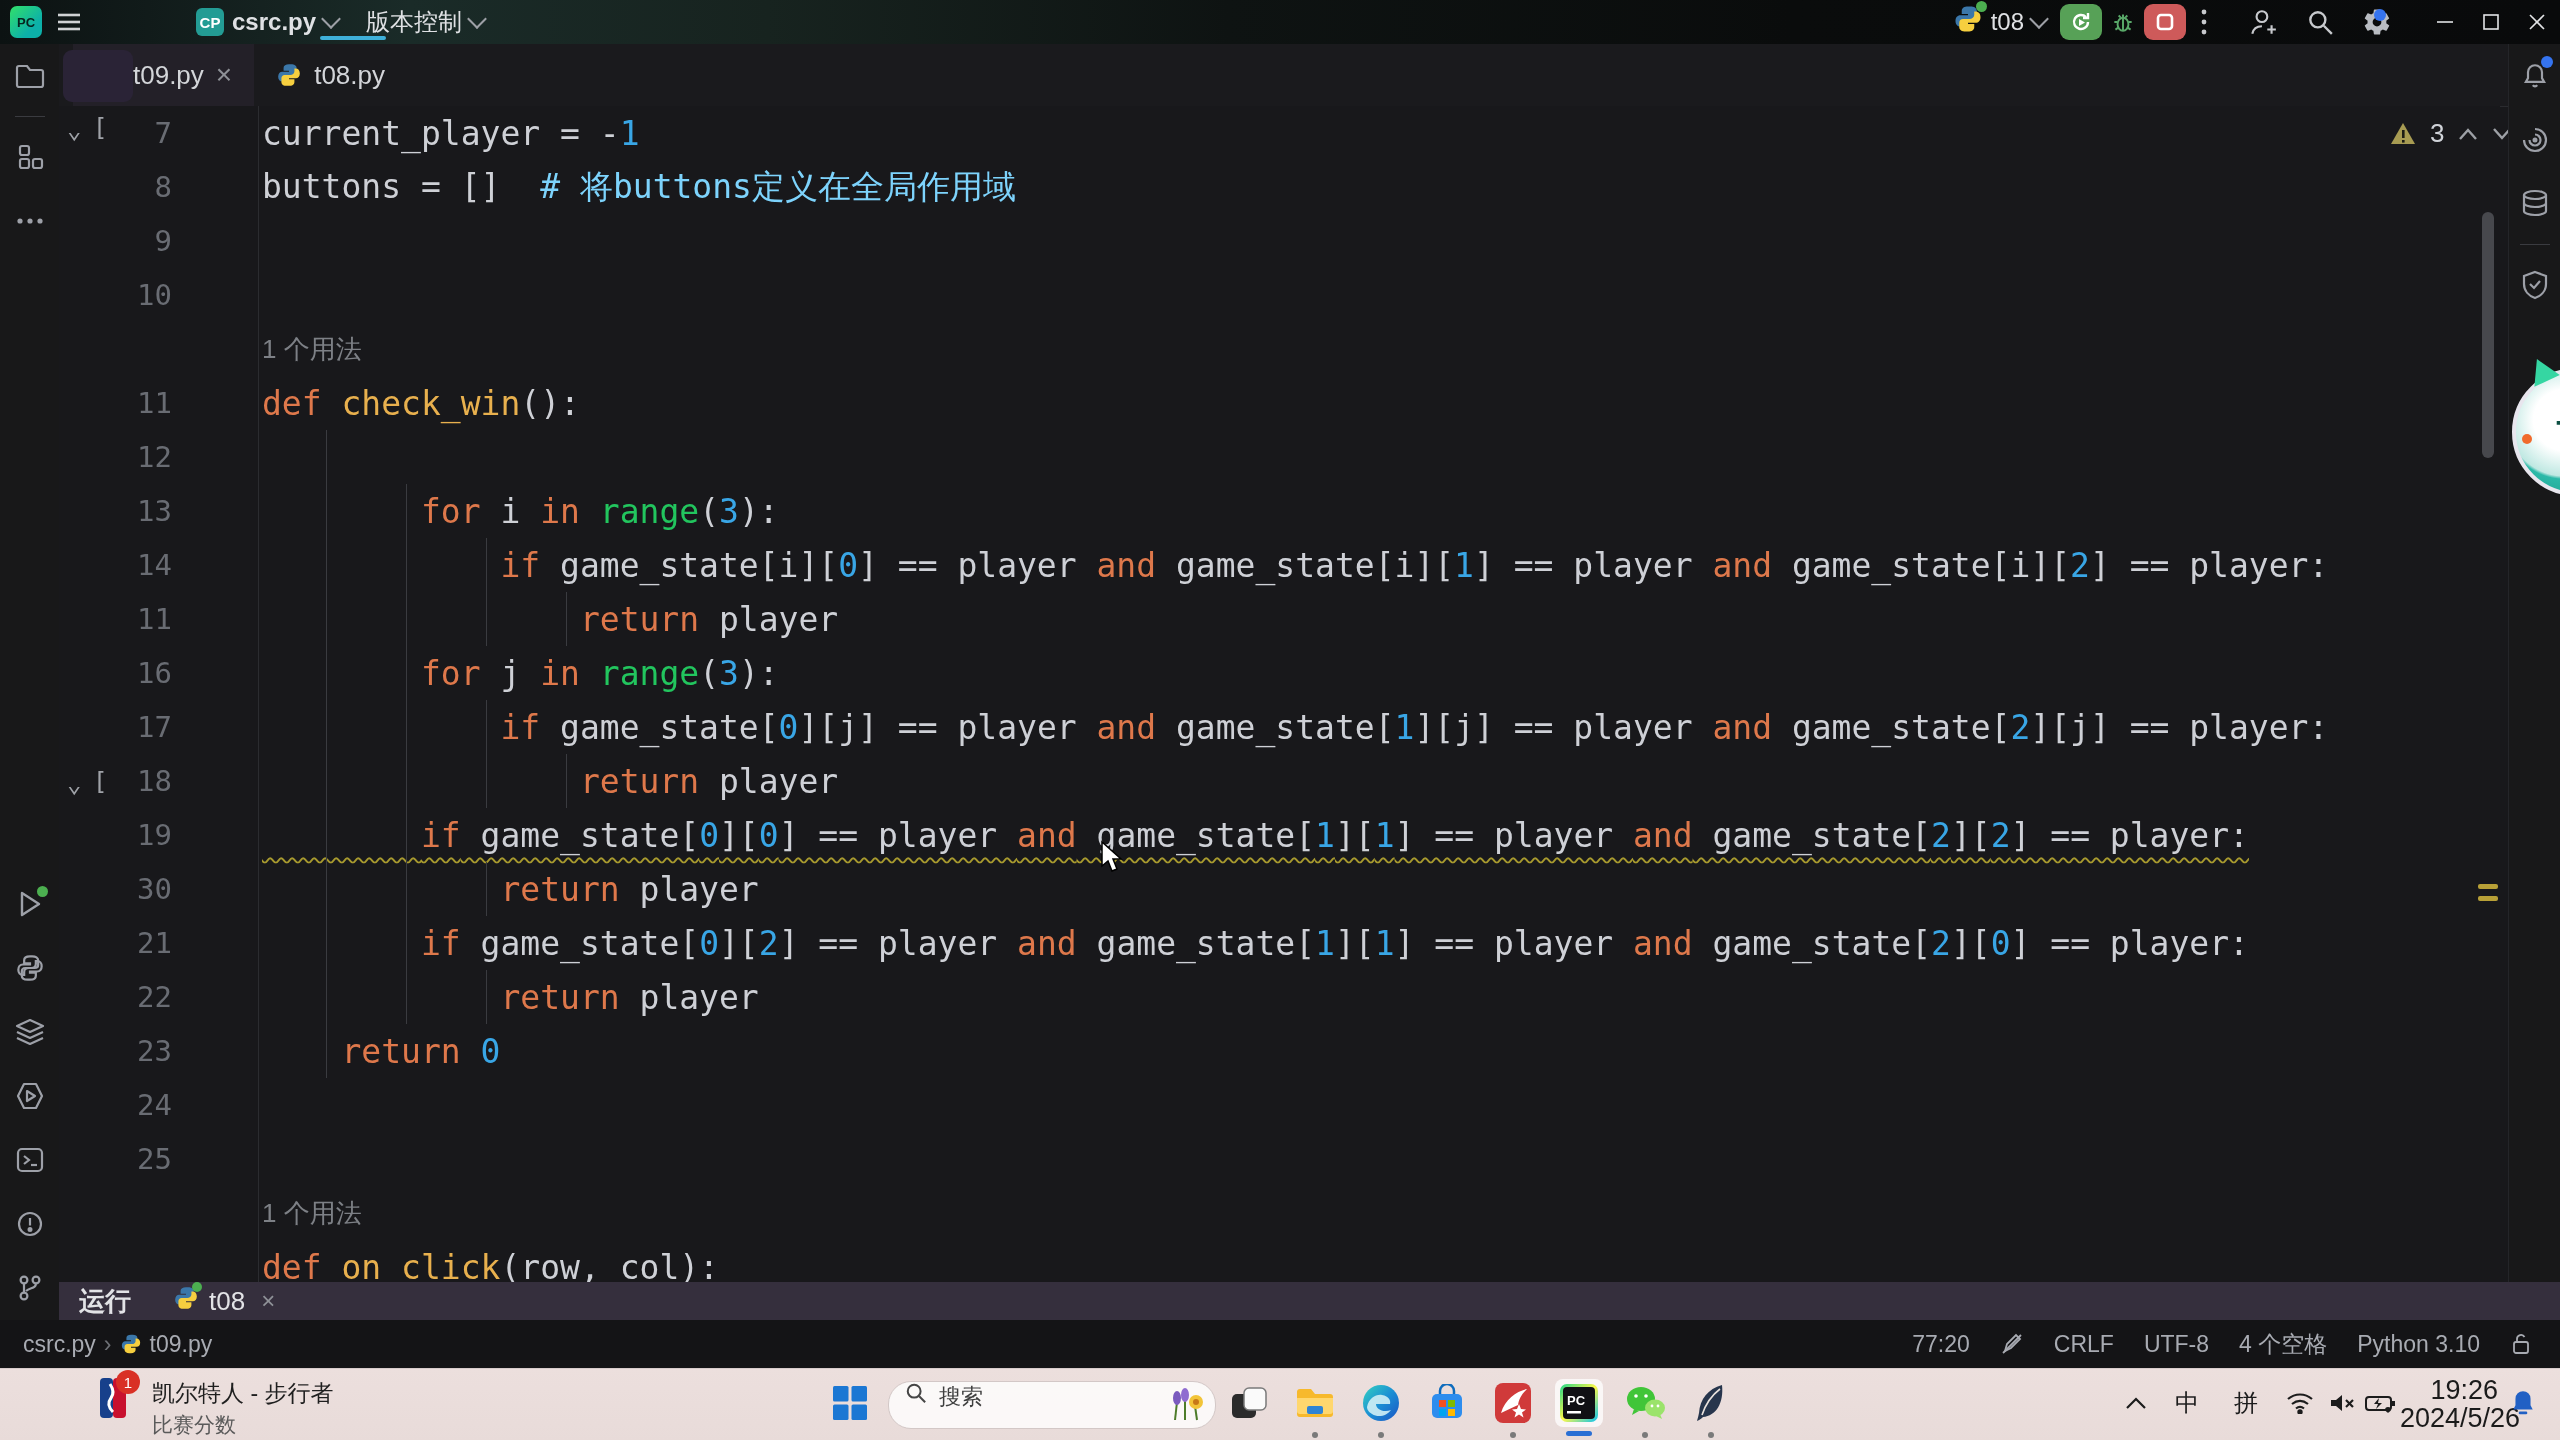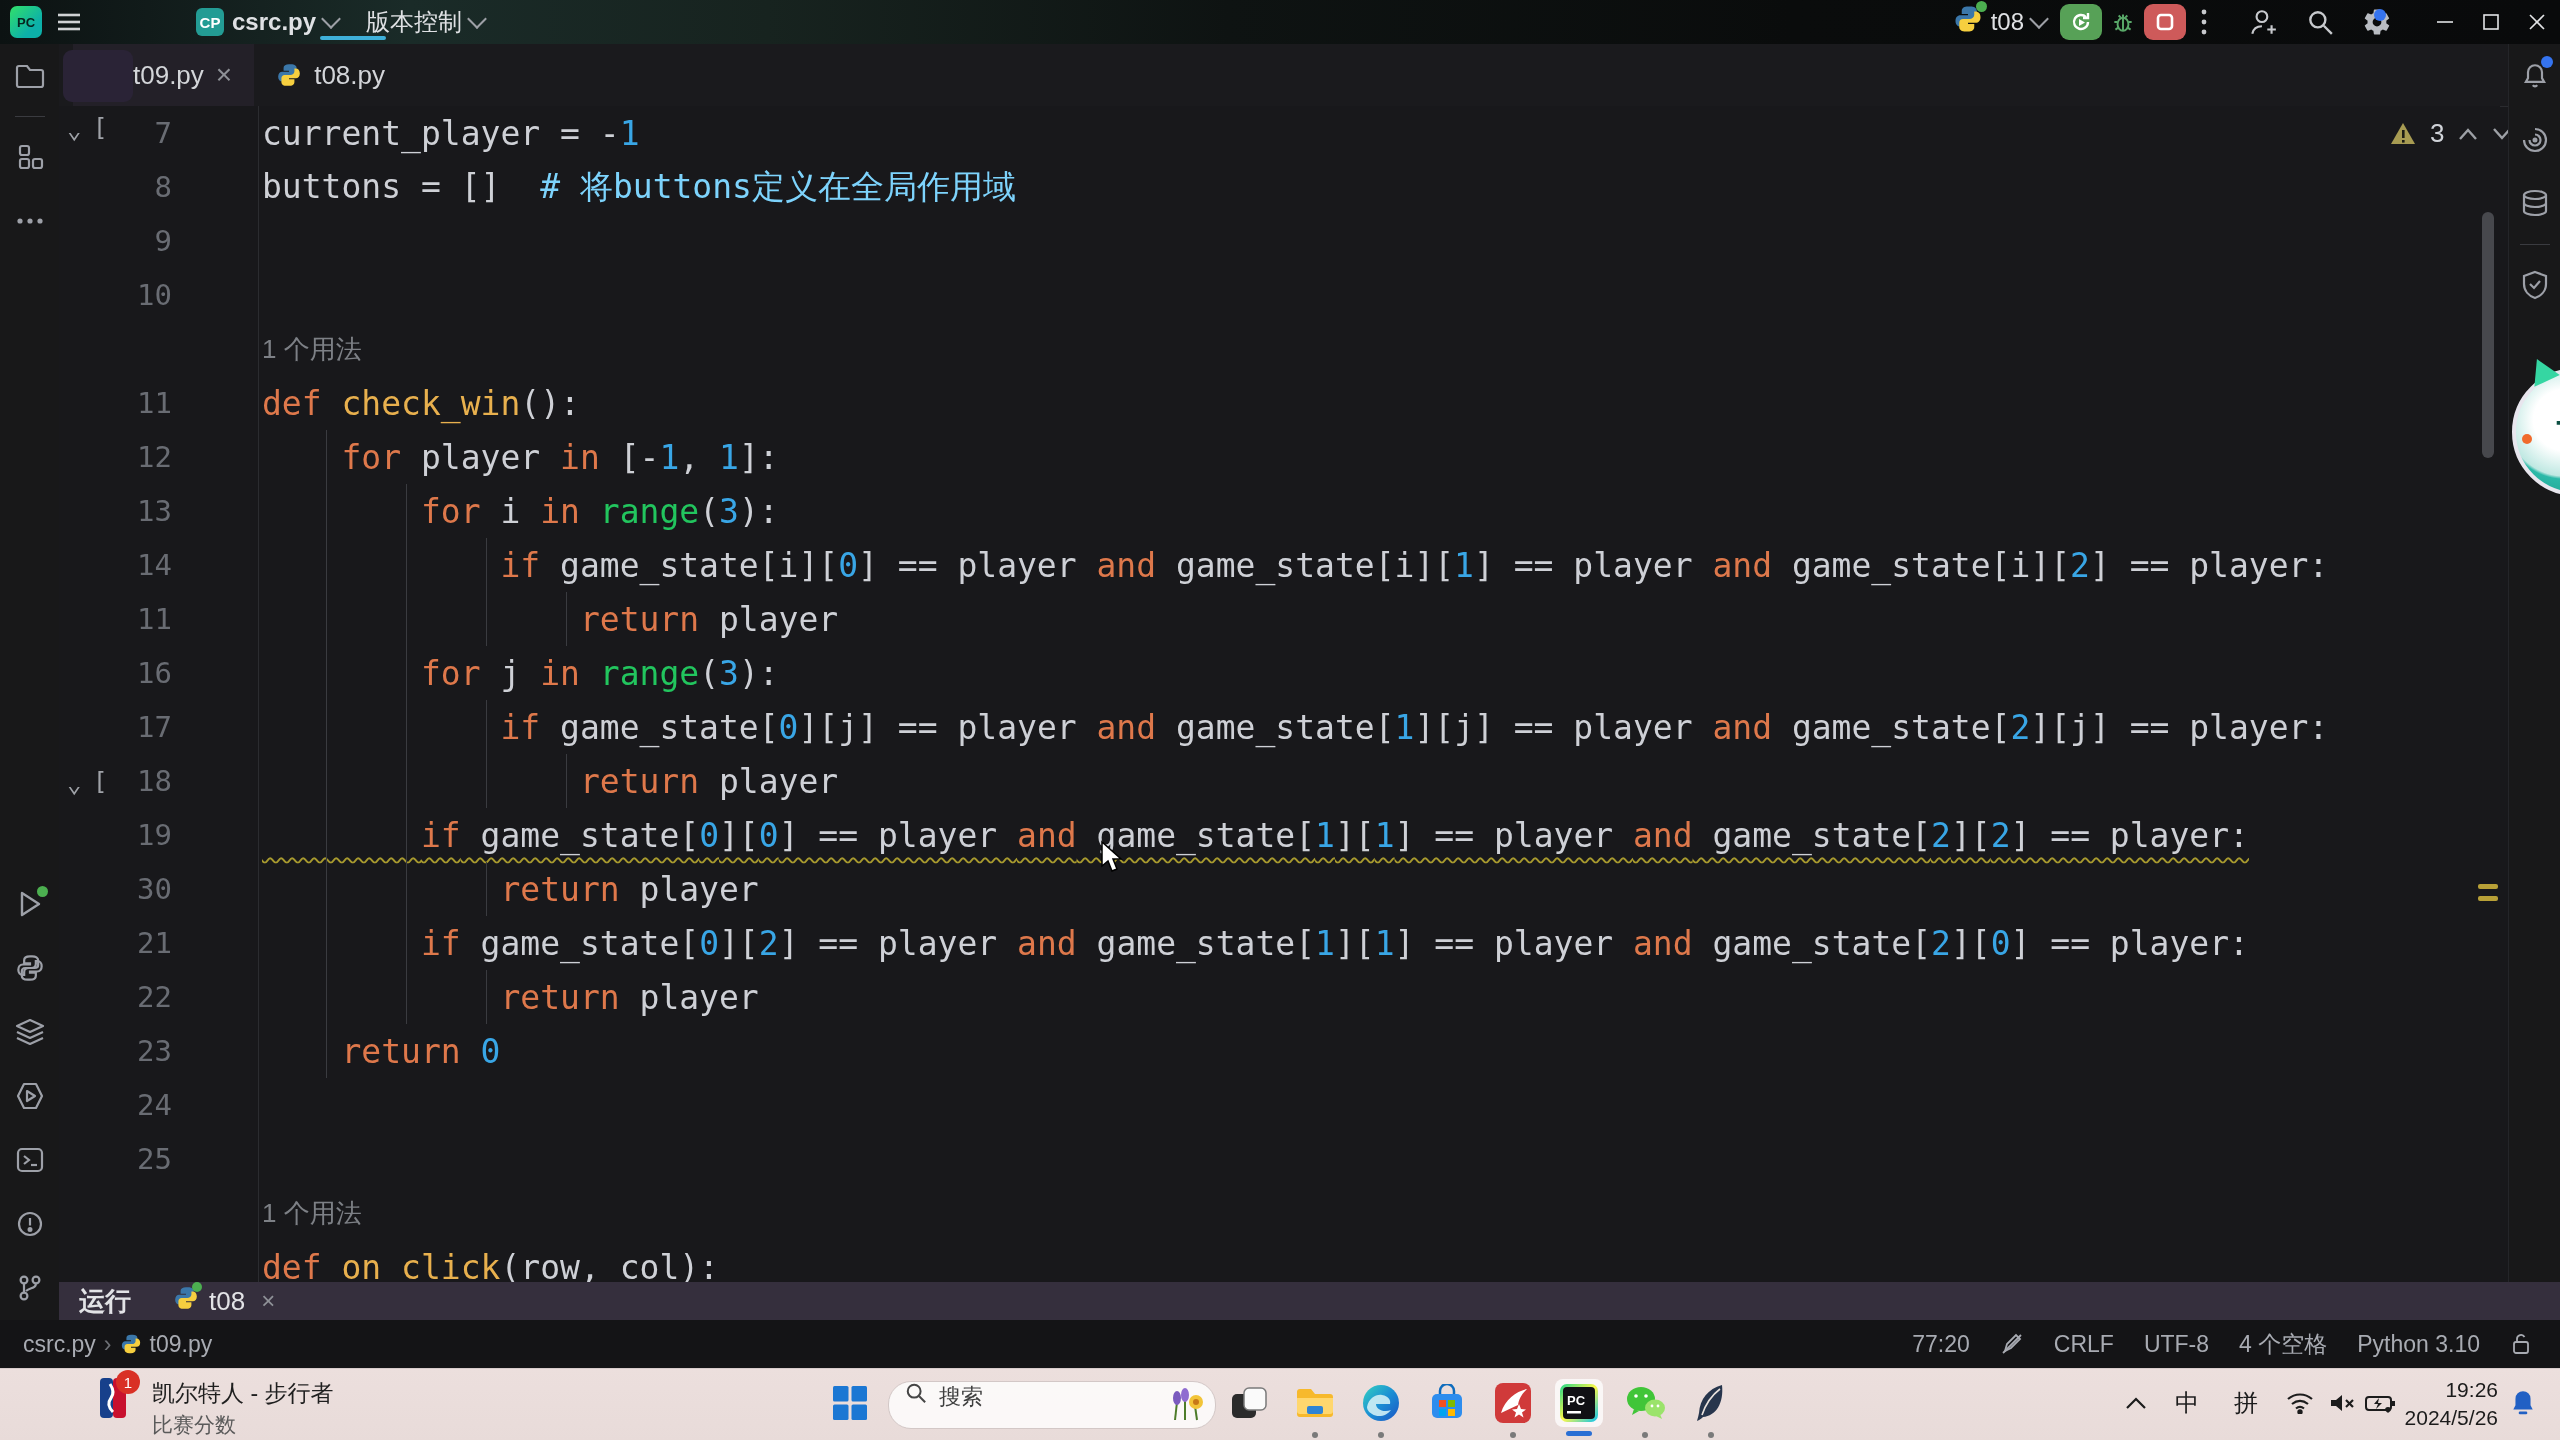--- a/index.html
+++ b/index.html
@@ -69,21 +69,21 @@
   
   #taskbar{left:0;top:1368px;width:2560px;height:72px;background:linear-gradient(180deg,#ecdfdd,#e8dbd9);
     border-top:1px solid #d8cccb;color:#1f1f1f}
   #nba-widget{left:100px;top:1378px;display:flex;gap:14px;align-items:flex-start}
   #search-pill{left:888px;top:1381px;width:326px;height:46px;border-radius:23px;background:rgba(255,255,255,.8);
     border:1px solid #d3c8c7;display:flex;align-items:flex-start;font-size:22px;color:#3f3f3f}
   .tbicon{position:absolute;top:1379px;width:48px;height:48px;display:flex;align-items:center;justify-content:center;border-radius:8px}
   .rundot{position:absolute;top:1432px;width:6px;height:6px;border-radius:3px;background:#7a7a7a}
   .activebar{position:absolute;top:1431px;width:26px;height:5px;border-radius:3px;background:#2a6fd4}
   .tray-txt{font-size:24px;color:#1c1c1c}
-  #clock{position:absolute;left:2400px;top:1376px;width:98px;text-align:right;font-size:21px;color:#1b1b1b;line-height:28px}
+  #clock{position:absolute;left:2400px;top:1376px;width:98px;text-align:right;font-size:27px;color:#1b1b1b;line-height:28px}
   
   #cursor{left:1100px;top:840px}
 </style>
 </head>
 <body>
 
 <div class="abs" id="titlebar">
   <div id="app-logo">PC</div>
   <div class="tb-item">
     <svg width="26" height="22" viewBox="0 0 26 22">
@@ -280,21 +280,21 @@
 
 <div class="abs" id="editor">
   <div id="gutter-sep"></div>
   <div id="code-host">
       <div class="crow"><span class="lno">7</span><span class="lcode"><span class="tk-d">current_player = -</span><span class="tk-n">1</span></span></div>
       <div class="crow"><span class="lno">8</span><span class="lcode"><span class="tk-d">buttons = []  </span><span class="tk-c"># 将buttons定义在全局作用域</span></span></div>
       <div class="crow"><span class="lno">9</span><span class="lcode"></span></div>
       <div class="crow"><span class="lno">10</span><span class="lcode"></span></div>
       <div class="crow hintrow"><span class="lno"></span><span class="lcode">1 个用法</span></div>
       <div class="crow"><span class="lno">11</span><span class="lcode"><span class="tk-k">def </span><span class="tk-f">check_win</span><span class="tk-d">():</span></span></div>
-      <div class="crow"><span class="lno">12</span><span class="lcode"><span class="tk-d">    </span><span class="tk-k">for</span><span class="tk-d"> player </span><span class="tk-k">in</span><span class="tk-d"> [-</span><span class="tk-n">1</span><span class="tk-d">, </span><span class="tk-n">1</span><span class="tk-d">]:</span></span></div>
+      <div class="crow"><span class="lno">12</span></div>
       <div class="crow"><span class="lno">13</span><span class="lcode"><span class="tk-d">        </span><span class="tk-k">for</span><span class="tk-d"> i </span><span class="tk-k">in</span><span class="tk-d"> </span><span class="tk-b">range</span><span class="tk-d">(</span><span class="tk-n">3</span><span class="tk-d">):</span></span></div>
       <div class="crow"><span class="lno">14</span><span class="lcode"><span class="tk-d">            </span><span class="tk-k">if</span><span class="tk-d"> game_state[i][</span><span class="tk-n">0</span><span class="tk-d">] == player </span><span class="tk-k">and</span><span class="tk-d"> game_state[i][</span><span class="tk-n">1</span><span class="tk-d">] == player </span><span class="tk-k">and</span><span class="tk-d"> game_state[i][</span><span class="tk-n">2</span><span class="tk-d">] == player:</span></span></div>
       <div class="crow"><span class="lno">11</span><span class="lcode"><span class="tk-d">                </span><span class="tk-k">return</span><span class="tk-d"> player</span></span></div>
       <div class="crow"><span class="lno">16</span><span class="lcode"><span class="tk-d">        </span><span class="tk-k">for</span><span class="tk-d"> j </span><span class="tk-k">in</span><span class="tk-d"> </span><span class="tk-b">range</span><span class="tk-d">(</span><span class="tk-n">3</span><span class="tk-d">):</span></span></div>
       <div class="crow"><span class="lno">17</span><span class="lcode"><span class="tk-d">            </span><span class="tk-k">if</span><span class="tk-d"> game_state[</span><span class="tk-n">0</span><span class="tk-d">][j] == player </span><span class="tk-k">and</span><span class="tk-d"> game_state[</span><span class="tk-n">1</span><span class="tk-d">][j] == player </span><span class="tk-k">and</span><span class="tk-d"> game_state[</span><span class="tk-n">2</span><span class="tk-d">][j] == player:</span></span></div>
       <div class="crow"><span class="lno">18</span><span class="lcode"><span class="tk-d">                </span><span class="tk-k">return</span><span class="tk-d"> player</span></span></div>
       <div class="crow"><span class="lno">19</span><span class="lcode warnline"><span class="tk-d">        </span><span class="tk-k">if</span><span class="tk-d"> game_state[</span><span class="tk-n">0</span><span class="tk-d">][</span><span class="tk-n">0</span><span class="tk-d">] == player </span><span class="tk-k">and</span><span class="tk-d"> game_state[</span><span class="tk-n">1</span><span class="tk-d">][</span><span class="tk-n">1</span><span class="tk-d">] == player </span><span class="tk-k">and</span><span class="tk-d"> game_state[</span><span class="tk-n">2</span><span class="tk-d">][</span><span class="tk-n">2</span><span class="tk-d">] == player:</span></span></div>
       <div class="crow"><span class="lno">30</span><span class="lcode"><span class="tk-d">            </span><span class="tk-k">return</span><span class="tk-d"> player</span></span></div>
       <div class="crow"><span class="lno">21</span><span class="lcode"><span class="tk-d">        </span><span class="tk-k">if</span><span class="tk-d"> game_state[</span><span class="tk-n">0</span><span class="tk-d">][</span><span class="tk-n">2</span><span class="tk-d">] == player </span><span class="tk-k">and</span><span class="tk-d"> game_state[</span><span class="tk-n">1</span><span class="tk-d">][</span><span class="tk-n">1</span><span class="tk-d">] == player </span><span class="tk-k">and</span><span class="tk-d"> game_state[</span><span class="tk-n">2</span><span class="tk-d">][</span><span class="tk-n">0</span><span class="tk-d">] == player:</span></span></div>
       <div class="crow"><span class="lno">22</span><span class="lcode"><span class="tk-d">            </span><span class="tk-k">return</span><span class="tk-d"> player</span></span></div>

